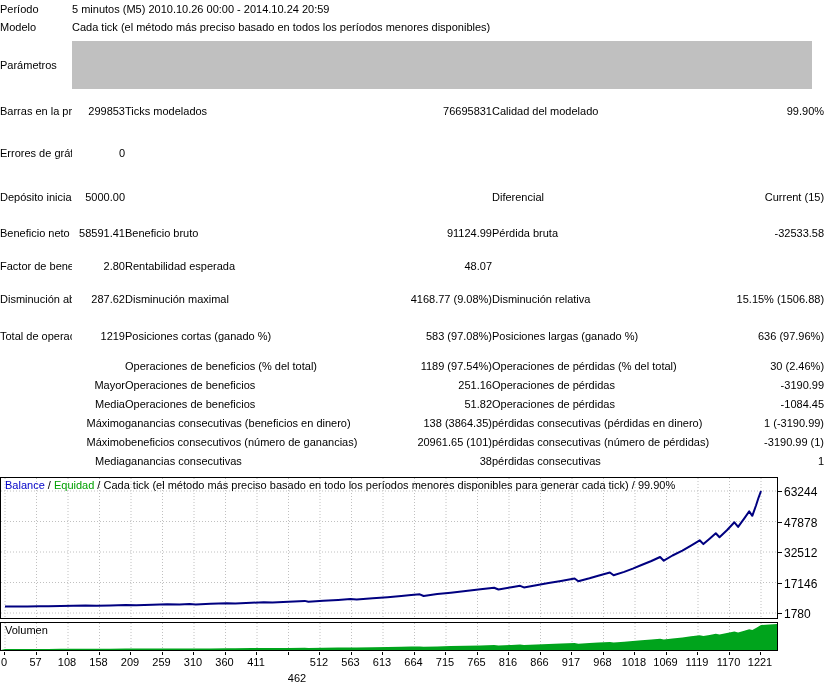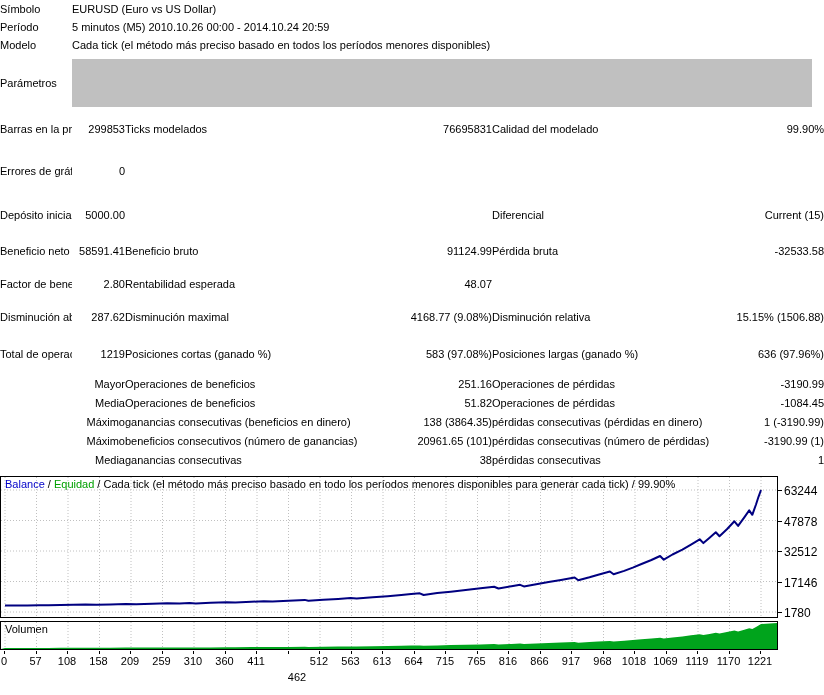--- a/index.html
+++ b/index.html
@@ -40,24 +40,20 @@
     <colgroup>
       <col style="width:72px">
         <col style="width:53px">
         <col style="width:250px">
       <col style="width:117px">
         <col style="width:236px">
         <col style="width:96px">
     </colgroup>
     <tbody>
         <tr class="hrow">
-          <td class="c1">Símbolo</td>
-          <td class="hval" colspan="5">EURUSD (Euro vs US Dollar)</td>
-        </tr>
-        <tr class="hrow">
           <td class="c1">Período</td>
           <td class="hval" colspan="5">5 minutos (M5) 2010.10.26 00:00 - 2014.10.24 20:59</td>
         </tr>
         <tr class="hrow">
           <td class="c1">Modelo</td>
           <td class="hval" colspan="5">Cada tick (el método más preciso basado en todos los períodos menores disponibles)</td>
         </tr>
         <tr class="prow">
           <td class="c1">Parámetros</td>
           <td class="hval" colspan="5">
@@ -112,20 +108,28 @@
           <td class="c5">Disminución relativa</td>
           <td class="c6">15.15% (1506.88)</td>
         </tr>
         <tr style="height: 40px;">
           <td class="c1">Total de operaciones</td>
           <td class="c2">1219</td>
           <td class="c3">Posiciones cortas (ganado %)</td>
           <td class="c4">583 (97.08%)</td>
           <td class="c5">Posiciones largas (ganado %)</td>
           <td class="c6">636 (97.96%)</td>
+        </tr>
+        <tr style="height: 19px;">
+          <td class="c1"></td>
+          <td class="c2"></td>
+          <td class="c3">Operaciones de beneficios (% del total)</td>
+          <td class="c4">1189 (97.54%)</td>
+          <td class="c5">Operaciones de pérdidas (% del total)</td>
+          <td class="c6">30 (2.46%)</td>
         </tr>
         <tr style="height: 19px; margin-left: 43px;">
           <td class="c1"></td>
           <td class="c2">Mayor</td>
           <td class="c3">Operaciones de beneficios</td>
           <td class="c4">251.16</td>
           <td class="c5">Operaciones de pérdidas</td>
           <td class="c6">-3190.99</td>
         </tr>
         <tr style="height: 19px;">

